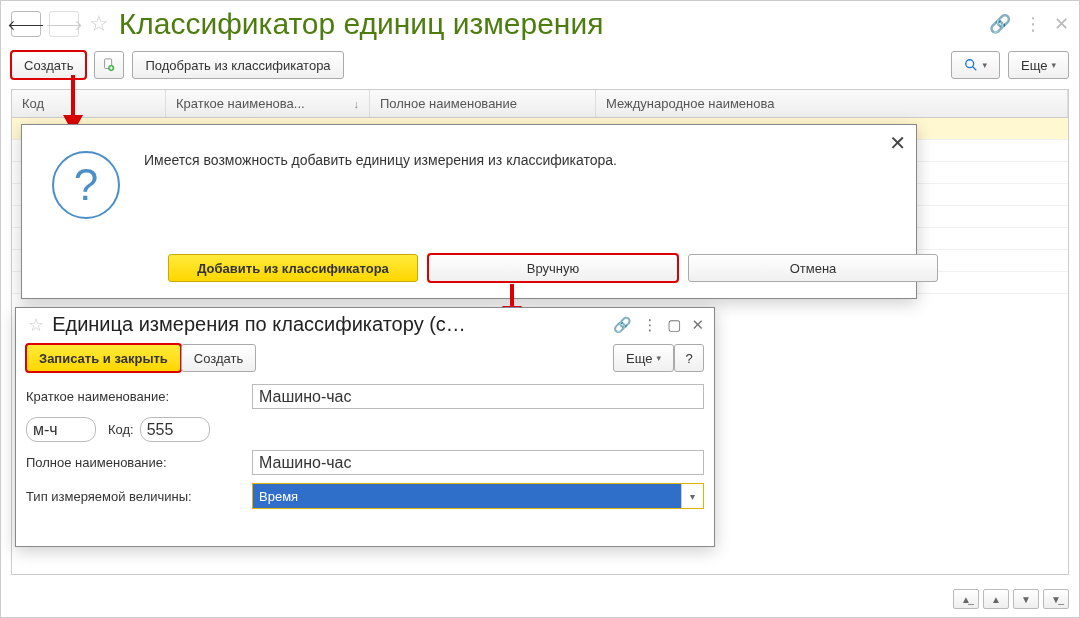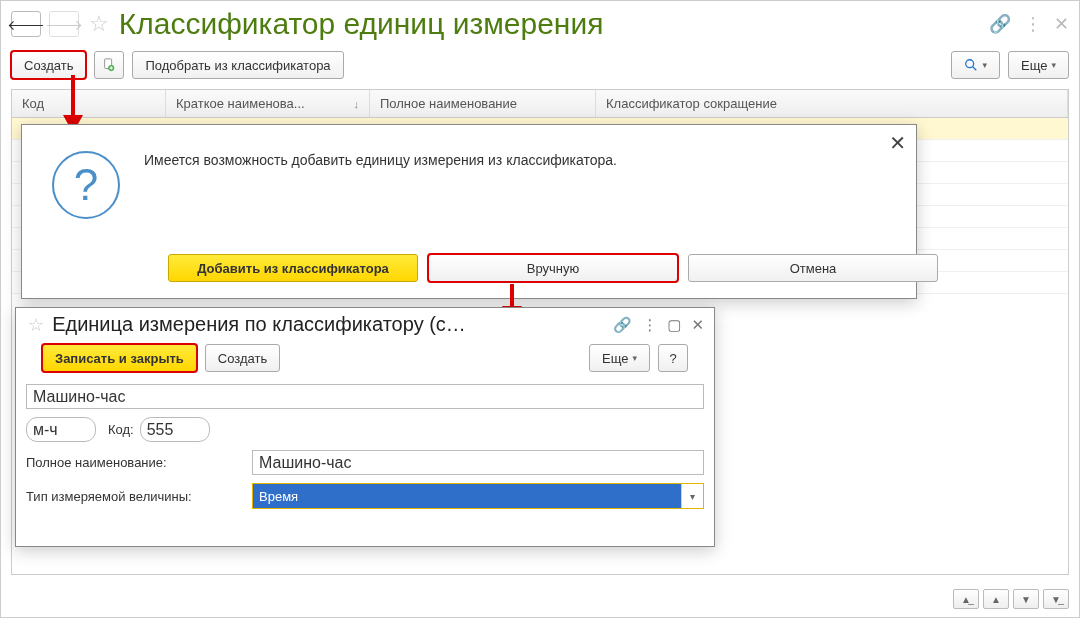--- a/index.html
+++ b/index.html
@@ -136,21 +136,21 @@
   }
   .d2-titlebar {
     display: flex; align-items: center;
     padding: 5px 10px 2px 10px; gap: 6px;
   }
   .d2-title { font-size: 20px; color: #222; white-space: nowrap; overflow: hidden; text-overflow: ellipsis; flex: 1; }
   .d2-ticons { display: flex; align-items: center; gap: 10px; color: #777; }
   .d2-ticons span { cursor: pointer; font-size: 15px; }
   .d2-toolbar {
     display: flex; align-items: center;
-    padding: 6px 26px; gap: 8px;
+    padding: 6px 10px; 
   }
   .d2-toolbar .spacer { flex: 1; }
   .form-body { padding: 6px 10px; }
   .form-row {
     display: flex; align-items: center;
     margin-bottom: 8px; gap: 6px;
   }
   .form-label { width: 220px; color: #333; font-size: 13px; }
   .form-input {
     height: 25px; border: 1px solid #bbb;
@@ -216,21 +216,21 @@
   </div>
 
   <div class="table-wrap">
     <div class="table-head">
       <div class="th col0">Код</div>
       <div class="th col1">
         <span>Краткое наименова...</span>
         <span class="sort-arrow">↓</span>
       </div>
       <div class="th col2">Полное наименование</div>
-      <div class="th col3">Классификатор сокращение</div>
+      <div class="th col3">Международное наименова</div>
     </div>
     <div class="row sel"></div>
     <div class="row"></div>
     <div class="row"></div>
     <div class="row"></div>
     <div class="row"></div>
     <div class="row"></div>
     <div class="row"></div>
     <div class="row"></div>
   </div>
@@ -281,20 +281,21 @@
       <div class="btn">Создать</div>
       <div class="spacer"></div>
       <div class="btn">
         <span>Еще</span>
         <span class="dd">▾</span>
       </div>
       <div class="btn icon-only" style="width:30px">?</div>
     </div>
     <div class="form-body">
       <div class="form-row">
+        <div class="form-label">Краткое наименование:</div>
         <input class="form-input fi-full" value="Машино-час" style="">
       </div>
       <div class="form-row">
         <input class="form-input fi-sm" value="м-ч" style="">
         <div style="margin-left:6px">Код:</div>
         <input class="form-input fi-sm" value="555" style="">
       </div>
       <div class="form-row">
         <div class="form-label">Полное наименование:</div>
         <input class="form-input fi-full" value="Машино-час" style="">

